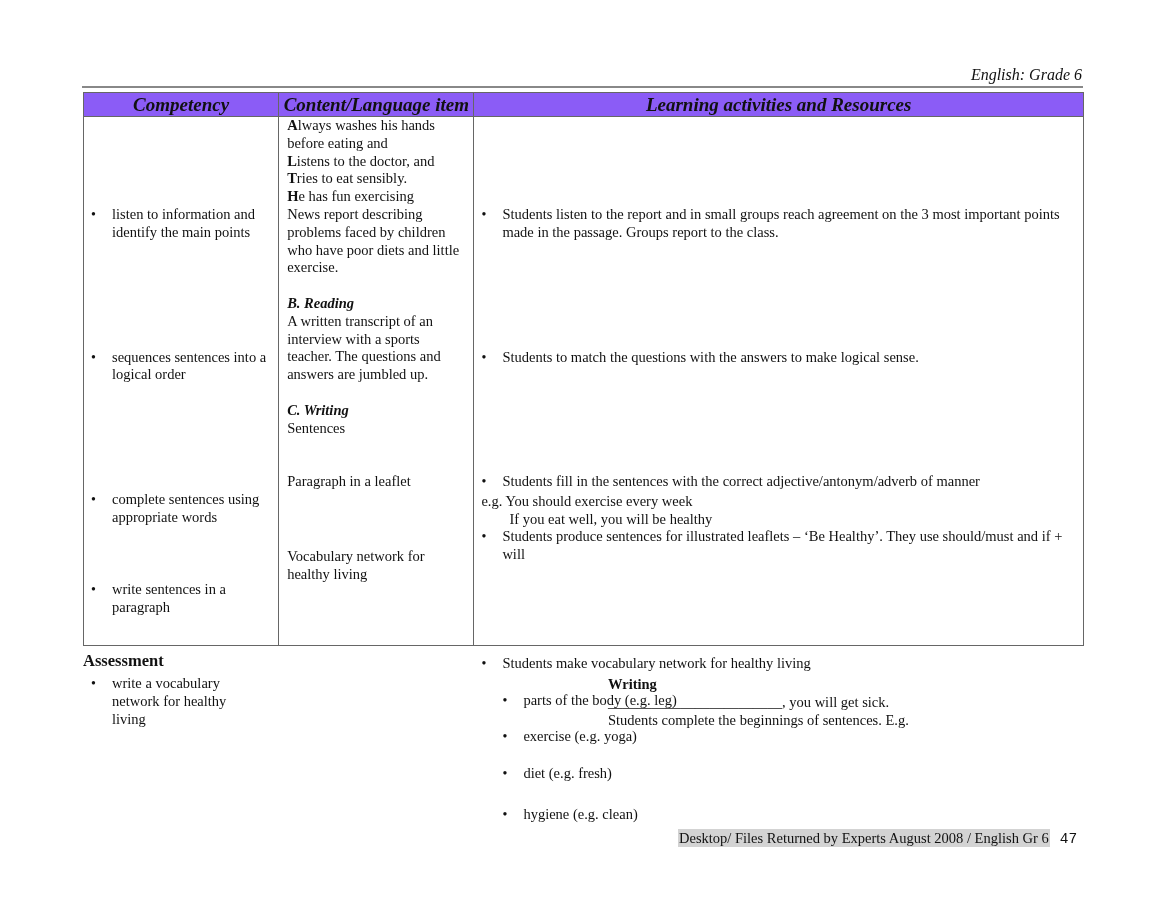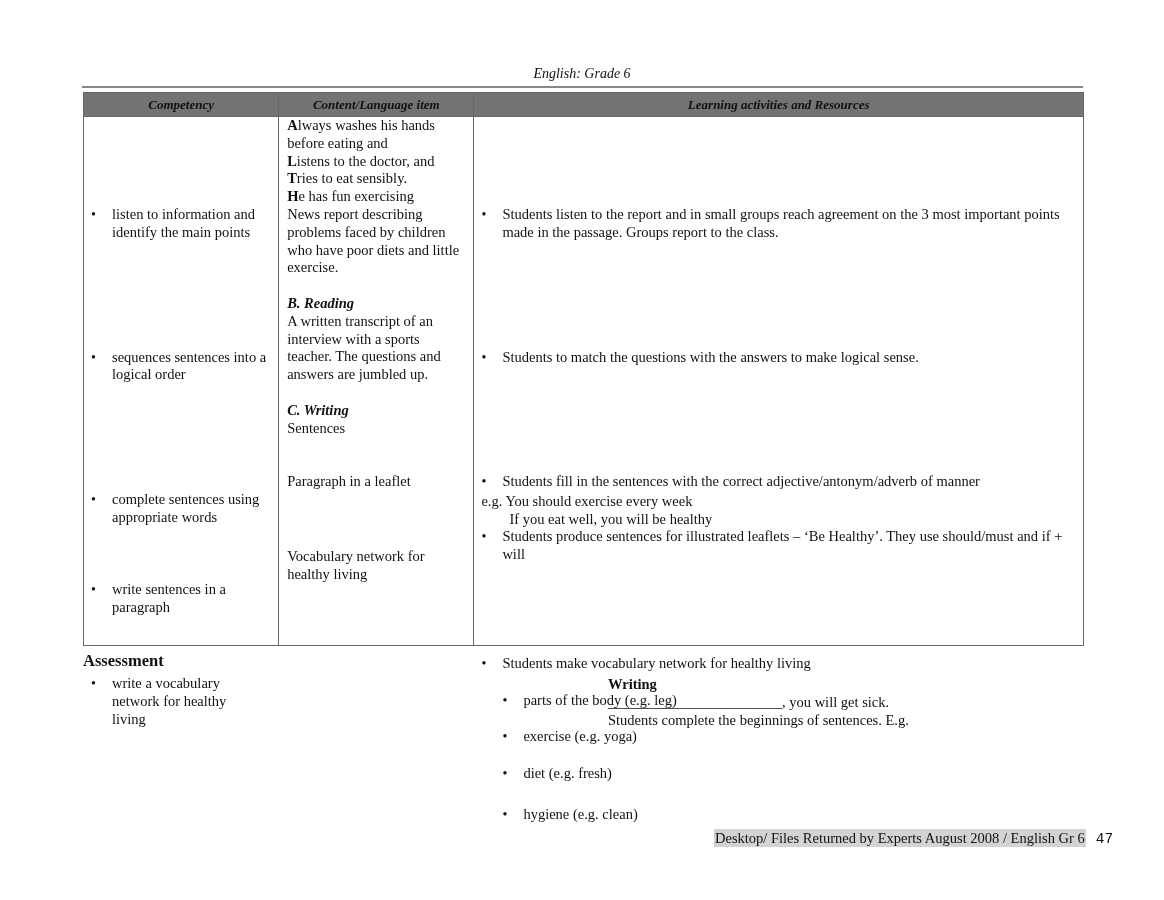--- a/index.html
+++ b/index.html
@@ -1,40 +1,40 @@
 <!DOCTYPE html>
 <html><head>
 <meta charset="utf-8">
 <style>
   html, body { margin: 0; padding: 0; background: #ffffff; }
   body { width: 1164px; height: 900px; position: relative; overflow: hidden;
          font-family: "Liberation Serif", serif; color: #111; font-size: 14.5px; }
-  .page-header { position: absolute; left: 82px; top: 66px; width: 1000px; text-align: center;
-                 font-style: italic; font-size: 14px; }
+  .page-header { position: absolute; left: 82px; top: 66px; width: 1000px; text-align: right;
+                 font-style: italic; font-size: 16px; }
   .header-rule { position: absolute; left: 82px; top: 86px; width: 1001px; height: 0;
                  border-top: 2px solid #888; }
   table.grid { position: absolute; left: 83px; top: 92px; width: 1001px; border-collapse: collapse;
                table-layout: fixed; }
   table.grid th, table.grid td { border: 1px solid #666; }
-  table.grid th { background: #737373; font-style: italic; font-weight: bold; font-size: 13px;
+  table.grid th { background: #8b5cf6; font-style: italic; font-weight: bold; font-size: 19px;
                   height: 23px; padding: 0; text-align: center; }
   table.grid td { vertical-align: top; padding: 0; position: relative; height: 528px; }
   .col1 { width: 195px; } .col2 { width: 195px; } .col3 { width: 609px; }
   .blk { position: absolute; line-height: 17.8px; }
   .bul { position: relative; padding-left: 28px; }
   .bul::before { content: "\2022"; position: absolute; left: 7px; top: 0; font-size: 14px; }
   .sub { position: relative; padding-left: 49px; }
   .sub::before { content: "\2022"; position: absolute; left: 28px; top: 0; font-size: 14px; }
   .b { font-weight: bold; }
   .bi { font-weight: bold; font-style: italic; }
   .assess-title { position: absolute; left: 83px; top: 651px; font-weight: bold; font-size: 16.5px; }
   .assess-left { position: absolute; left: 83px; top: 676px; width: 480px; line-height: 17.8px; }
   .assess-right { position: absolute; left: 608px; top: 676px; width: 400px; line-height: 17.8px; }
   .footer { position: absolute; left: 678px; top: 830px; font-size: 14.5px; }
-  .footer .path { background: #d3d3d3; padding: 1px 1px; margin-left: 36px; }
+  .footer .path { background: #d3d3d3; padding: 1px 1px; }
   .footer .pg { margin-left: 10px; font-family: Liberation Mono, monospace; }
 </style>
 </head>
 <body>
 
 <div class="page-header">English: Grade 6</div>
 <div class="header-rule"></div>
 
 <table class="grid">
   <colgroup>

